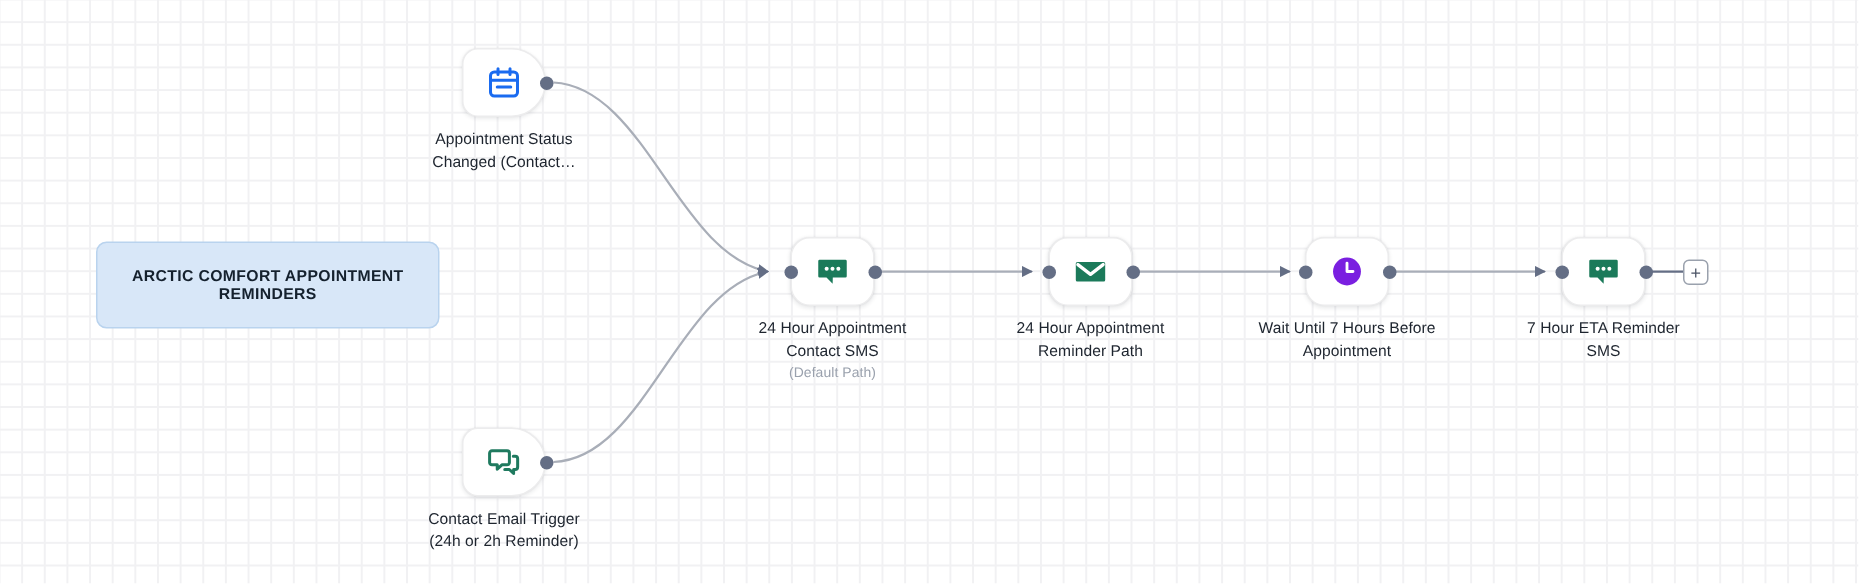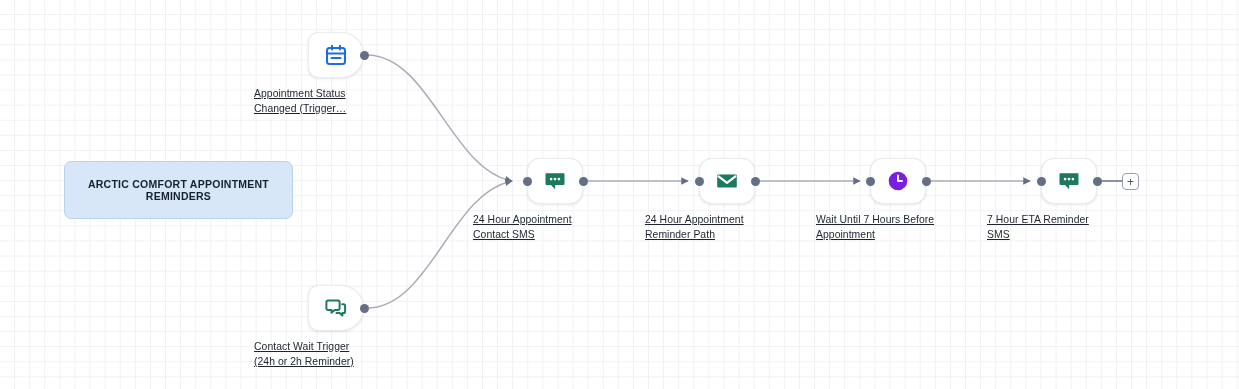--- a/index.html
+++ b/index.html
@@ -92,25 +92,25 @@
     top: -4.5px;
   }
   .port.in  { left: -32.5px; }
   .port.out { left: 23.5px; }
 
   .node-label {
     position: absolute;
     top: 32px;
     left: -82px;
     width: 164px;
+    text-align: center;
     color: #1d242e;
     font-size: 10.4px;
     line-height: 14.6px;
     letter-spacing: 0.05px;
-    text-decoration: underline;
   }
   .node-sublabel {
     display: block;
     color: #9aa1ad;
     font-size: 9.3px;
     line-height: 13.5px;
   }
 
   
   .add-button {
@@ -165,52 +165,53 @@
         <rect x="3" y="5" width="18" height="16" rx="2.5"></rect>
         <line x1="3.5" y1="10.5" x2="20.5" y2="10.5"></line>
         <line x1="8" y1="2.8" x2="8" y2="6.6"></line>
         <line x1="16" y1="2.8" x2="16" y2="6.6"></line>
         <line x1="7.5" y1="15" x2="16.5" y2="15"></line>
       </svg>
     </div>
     <div class="port out"></div>
     <div class="node-label">
       <span>Appointment Status</span><br>
-      <span>Changed (Trigger…</span>
+      <span>Changed (Contact…</span>
     </div>
   </div>
 
   <div class="node" style="left:336px; top:308px;">
     <div class="node-box trigger">
       <svg class="node-icon" viewBox="0 0 24 24" fill="none" stroke="#1f7a5f" stroke-width="2" stroke-linecap="round" stroke-linejoin="round">
         <path d="M4 4.5 h10 a1.6 1.6 0 0 1 1.6 1.6 v6.2 a1.6 1.6 0 0 1 -1.6 1.6 h-3.4 l-3.1 2.9 v-2.9 h-3.5 a1.6 1.6 0 0 1 -1.6 -1.6 v-6.2 a1.6 1.6 0 0 1 1.6 -1.6 z"></path>
         <path d="M18.2 8.2 h1.3 a1.6 1.6 0 0 1 1.6 1.6 v5.6 a1.6 1.6 0 0 1 -1.6 1.6 h-1.1 v2.6 l-2.8 -2.6 h-3.1"></path>
       </svg>
     </div>
     <div class="port out"></div>
     <div class="node-label">
-      <span>Contact Wait Trigger</span><br>
+      <span>Contact Email Trigger</span><br>
       <span>(24h or 2h Reminder)</span>
     </div>
   </div>
 
   <div class="node" style="left:555px; top:181px;">
     <div class="node-box">
       <svg class="node-icon" viewBox="0 0 24 24">
         <path d="M3.4 4.2 h17.2 a0.9 0.9 0 0 1 0.9 0.9 v10 a0.9 0.9 0 0 1 -0.9 0.9 h-8.4 l-0.1 4.2 -4.1 -4.2 h-4.6 a0.9 0.9 0 0 1 -0.9 -0.9 v-10 a0.9 0.9 0 0 1 0.9 -0.9 z" fill="#1b7a5a"></path>
         <circle cx="8.1" cy="10.1" r="1.35" fill="#ffffff"></circle>
         <circle cx="12" cy="10.1" r="1.35" fill="#ffffff"></circle>
         <circle cx="15.9" cy="10.1" r="1.35" fill="#ffffff"></circle>
       </svg>
     </div>
     <div class="port in"></div>
     <div class="port out"></div>
     <div class="node-label">
       <span>24 Hour Appointment</span><br>
       <span>Contact SMS</span>
+      <span class="node-sublabel">(Default Path)</span>
     </div>
   </div>
 
   <div class="node" style="left:727px; top:181px;">
     <div class="node-box">
       <svg class="node-icon" viewBox="0 0 24 24">
         <path d="M3.2 5.6 h17.6 a1 1 0 0 1 1 1 v11 a1 1 0 0 1 -1 1 h-17.6 a1 1 0 0 1 -1 -1 v-11 a1 1 0 0 1 1 -1 z" fill="#1b7a5a"></path>
         <path d="M3.6 7.4 L12 13.9 L20.4 7.4" fill="none" stroke="#ffffff" stroke-width="2.2" stroke-linecap="round" stroke-linejoin="round"></path>
       </svg>
     </div>

